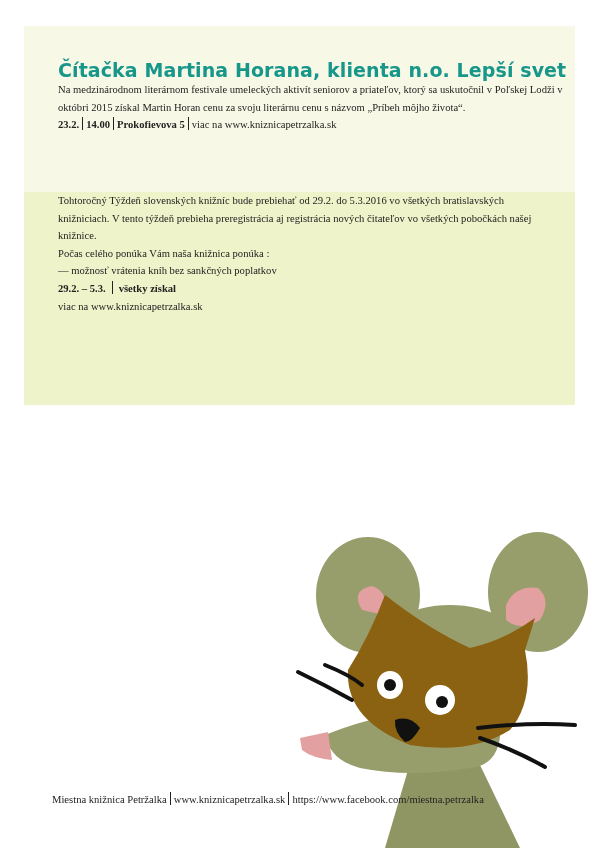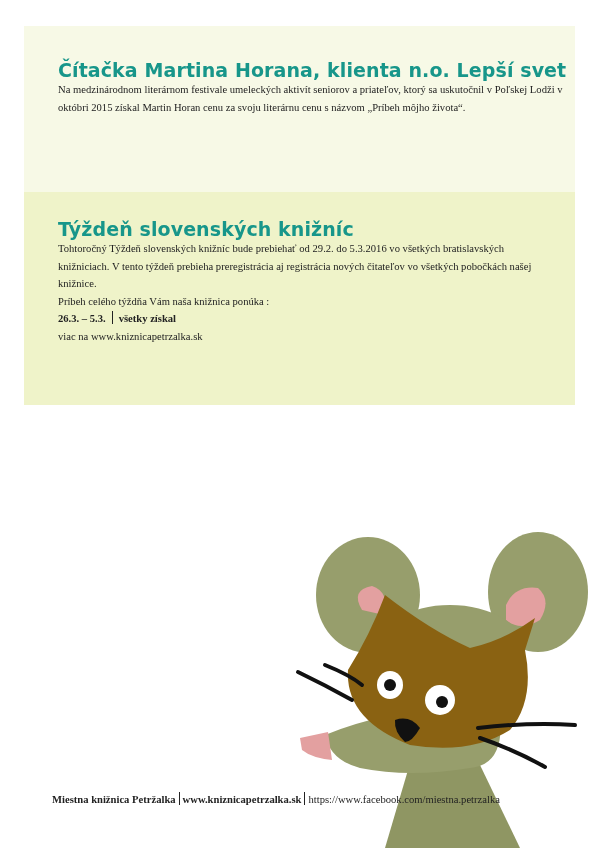--- a/index.html
+++ b/index.html
@@ -17,40 +17,43 @@
   .box1 .title { margin-top: 33px; }
   .box2 .title { margin-top: 26px; }
   .body-text { font-size: 10.6px; line-height: 17.6px; margin: 0; padding-right: 3px; }
   .body-text p { margin: 0; }
   .meta { font-size: 10.6px; line-height: 17.6px; }
   .meta b { font-weight: bold; }
   .sep { display: inline-block; width: 1px; height: 13px; background: #222; vertical-align: -2px; margin: 0 3px; }
   .footer {
     position: absolute; left: 52px; top: 792px; font-size: 10.6px; white-space: nowrap; z-index: 2;
   }
-  .footer b { font-weight: bold; }
+  .footer b { font-weight: normal; }
   .mouse { position: absolute; left: 290px; top: 520px; width: 310px; height: 328px; z-index: 1; }
 </style>
 </head>
 <body>
 
 <div class="box box1">
   <h2 class="title">Čítačka Martina Horana, klienta n.o. Lepší svet</h2>
   <div class="body-text">
     <p>Na medzinárodnom literárnom festivale umeleckých aktivít seniorov a priateľov, ktorý sa uskutočnil v Poľskej Lodži v októbri 2015 získal Martin Horan cenu za svoju literárnu cenu s názvom „Príbeh môjho života“.</p>
+    <div class="meta">
+      <b>23.2.</b><span class="sep"></span><b>14.00</b><span class="sep"></span><b>Prokofievova 5</b><span class="sep"></span><span>viac na www.kniznicapetrzalka.sk</span>
+    </div>
   </div>
 </div>
 
 <div class="box box2">
-  <h2 class="title">Týždeň slovenských knižníc</h2>
   <div class="body-text" style="padding-right:36px;">
     <p>Tohtoročný Týždeň slovenských knižníc bude prebiehať od 29.2. do 5.3.2016 vo všetkých bratislavských knižniciach. V tento týždeň prebieha preregistrácia aj registrácia nových čitateľov vo všetkých pobočkách našej knižnice.</p>
-    <p>Príbeh celého týždňa Vám naša knižnica ponúka :</p>
+    <p>Počas celého ponúka Vám naša knižnica ponúka :</p>
+    <p>— možnosť vrátenia kníh bez sankčných poplatkov</p>
     <div class="meta">
-      <b>26.3. – 5.3.</b><span class="sep" style="margin:0 6px;"></span><b>všetky získal</b>
+      <b>29.2. – 5.3.</b><span class="sep" style="margin:0 6px;"></span><b>všetky získal</b>
     </div>
     <p>viac na www.kniznicapetrzalka.sk</p>
   </div>
 </div>
 
 <svg class="mouse" viewBox="0 0 310 328" xmlns="http://www.w3.org/2000/svg">
 
   <path d="M95 328 L118 250 L190 245 L230 328 Z" fill="#8f9663"></path>
 
   <path d="M35 215 Q120 180 210 195 Q215 245 180 248 Q120 258 70 248 Q40 240 35 215 Z" fill="#979e6c"></path>

